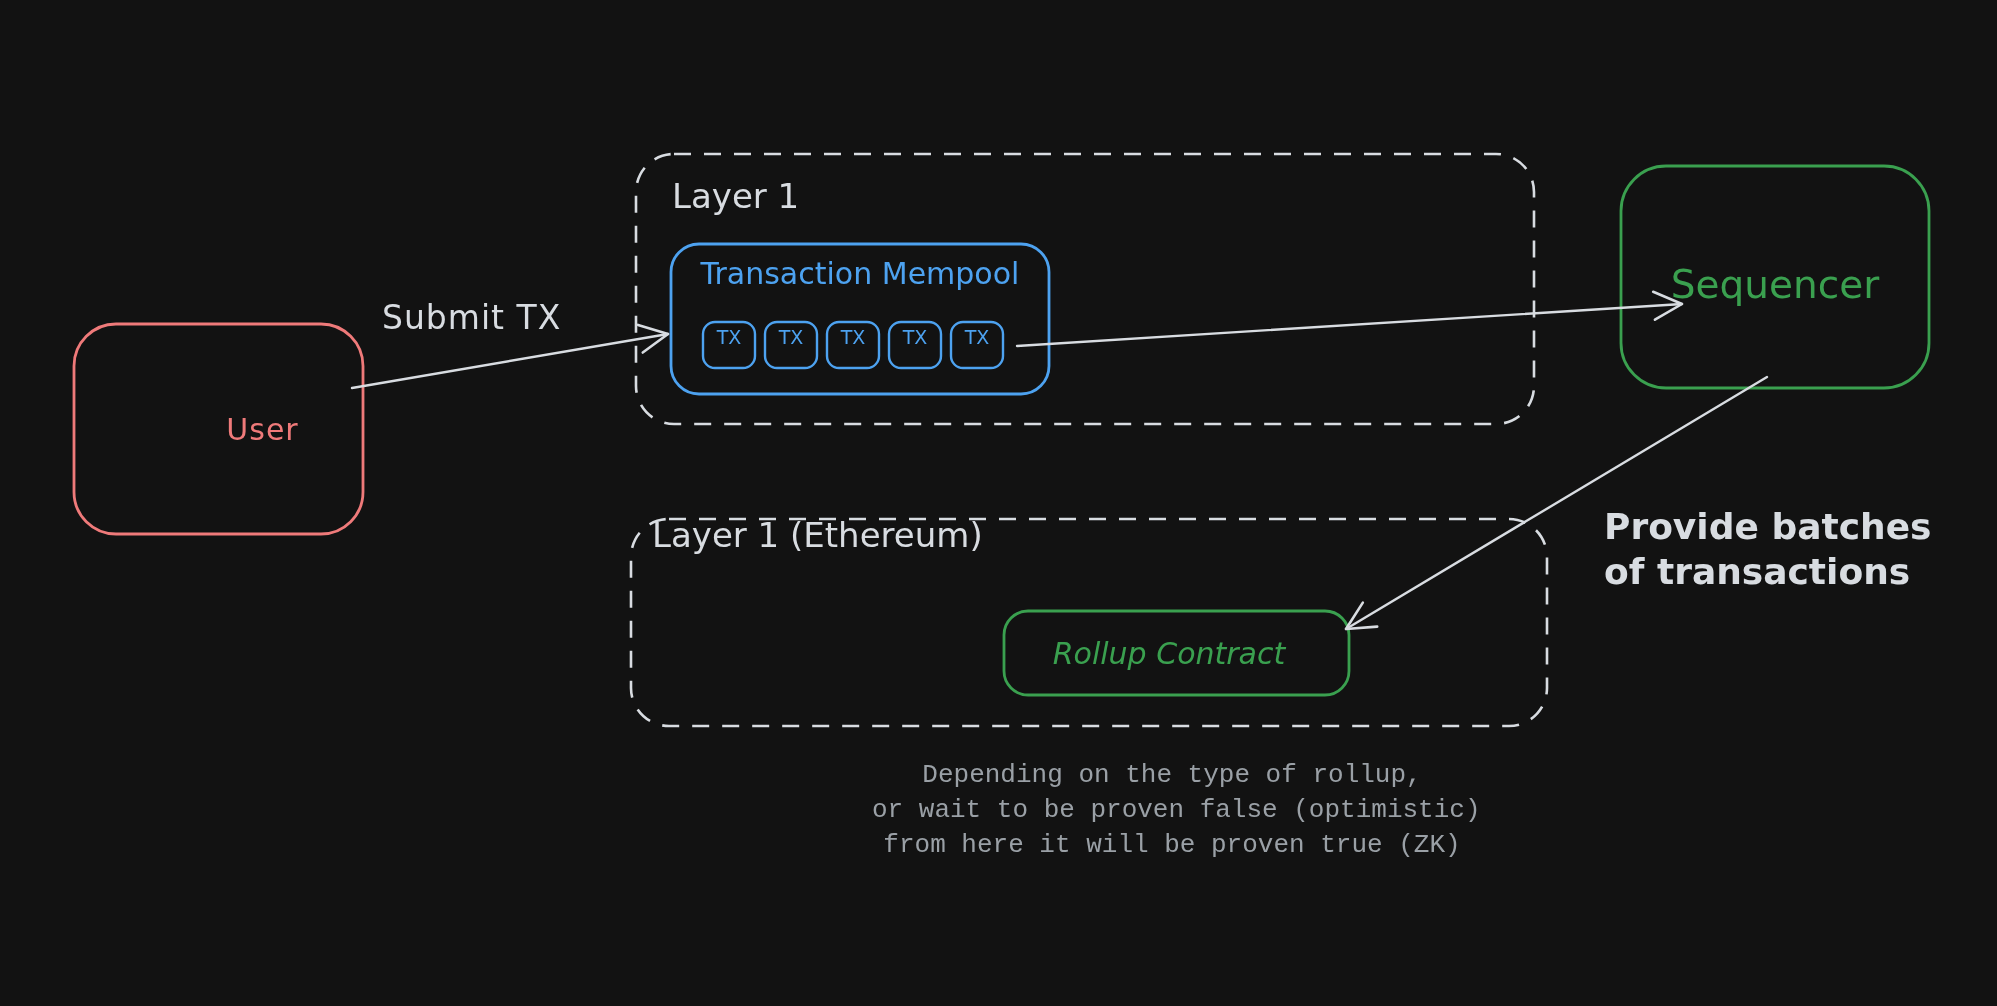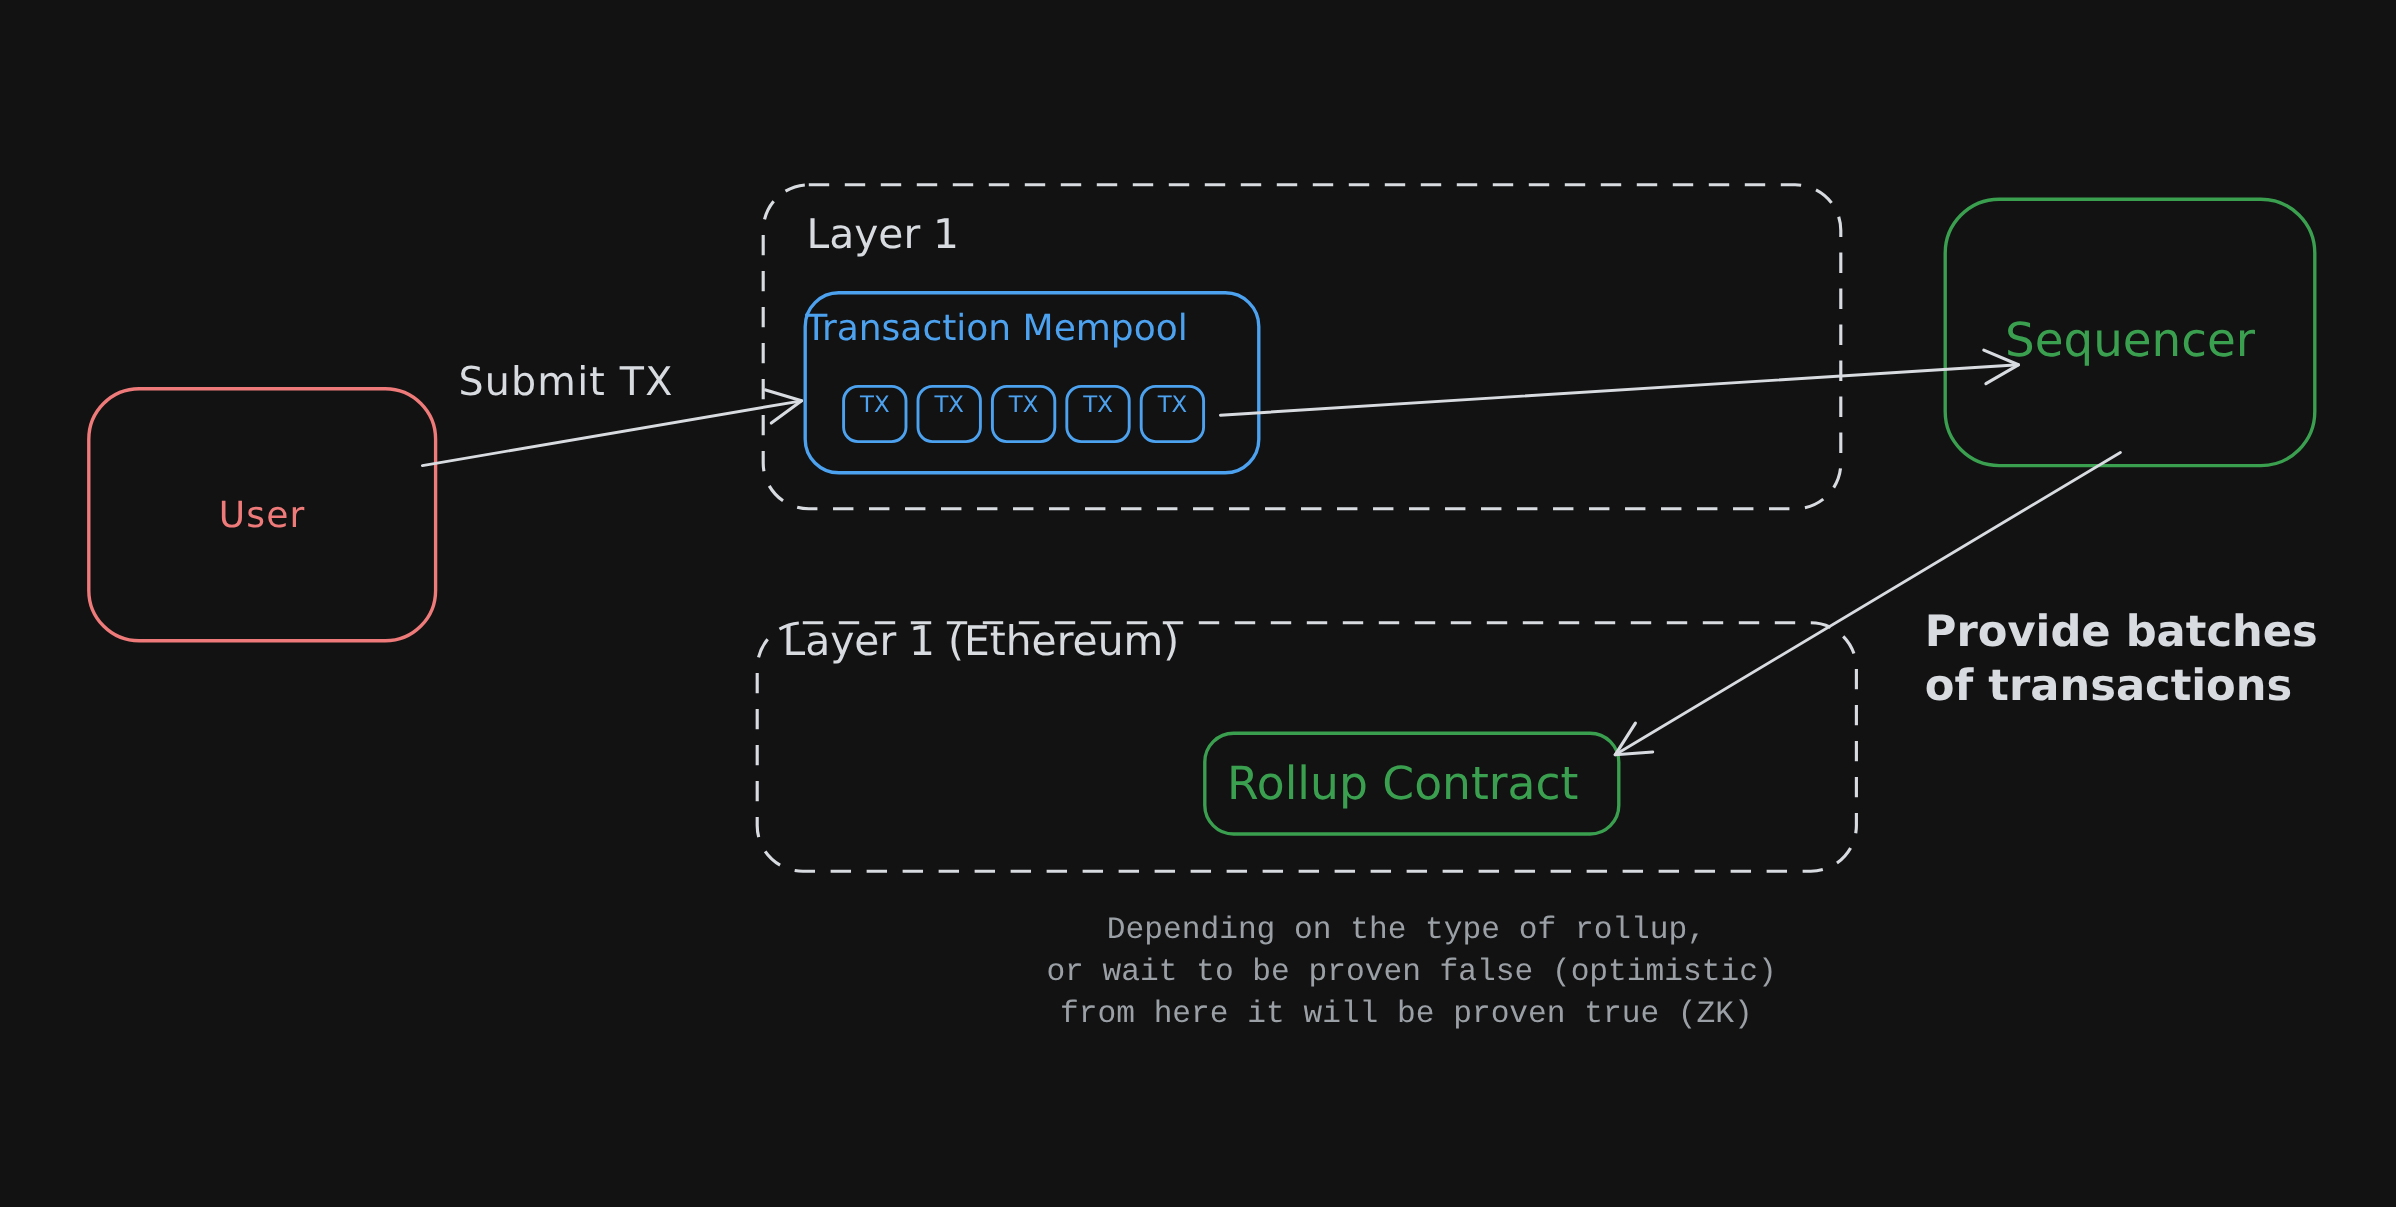--- a/index.html
+++ b/index.html
@@ -20,27 +20,27 @@
   .stroke-green { stroke:var(--green); }
   .stroke-white { stroke:var(--white); }
   .text-red   { color:var(--red); }
   .text-blue  { color:var(--blue); }
   .text-green { color:var(--green); }
   .text-white { color:var(--white); }
   .text-muted { color:var(--muted); }
   .shape { fill:none; }
   .dashed { stroke-dasharray:17 13; }
 
-  .user-label      { left:74px;  top:324px; width:289px; height:210px; font-size:30px; letter-spacing:1px; }
+  .user-label      { left:74px;  top:324px; width:289px; height:210px; font-size:30px; letter-spacing:1px;padding-left:44px; }
   .layer2-label    { left:672px; top:176px; font-size:34px; }
-  .mempool-label   { left:671px; top:256px; width:378px; font-size:30px; }
+  .mempool-label   { left:671px; top:256px; width:378px; font-size:30px; text-align:center; }
   .tx-chip         { top:322px; width:52px; height:30px; font-size:19px; }
   .sequencer-label { left:1621px; top:166px; width:308px; height:237px; font-size:39px; }
   .layer1-label    { left:652px; top:515px; font-size:34px; }
-  .rollup-label    { left:1004px; top:611px; width:330px; height:84px; font-size:38px; }
+  .rollup-label    { left:1004px; top:611px; width:330px; height:84px; font-size:30px;font-style:italic; }
   .submit-label    { left:382px; top:298px; font-size:33px; letter-spacing:1px; }
   .batches-label   { left:1604px; top:504px; font-size:36px; line-height:45px;font-weight:bold; }
   .caption         { left:872px; top:758px; width:600px; text-align:center; font-size:26px; line-height:35px; white-space:nowrap;font-family:Liberation Mono, monospace; }
 </style>
 </head>
 <body>
 
 <div class="canvas">
 
   <svg width="1997" height="1006" viewBox="0 0 1997 1006">

